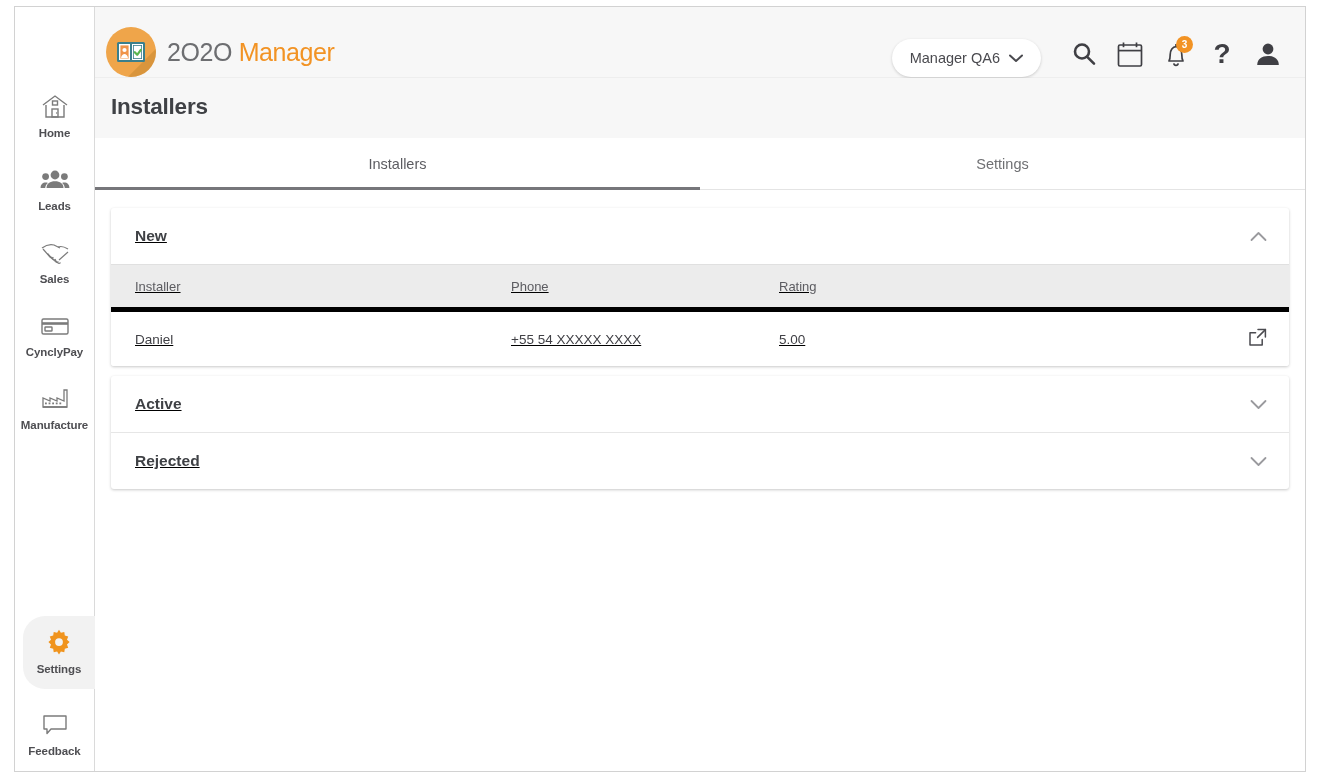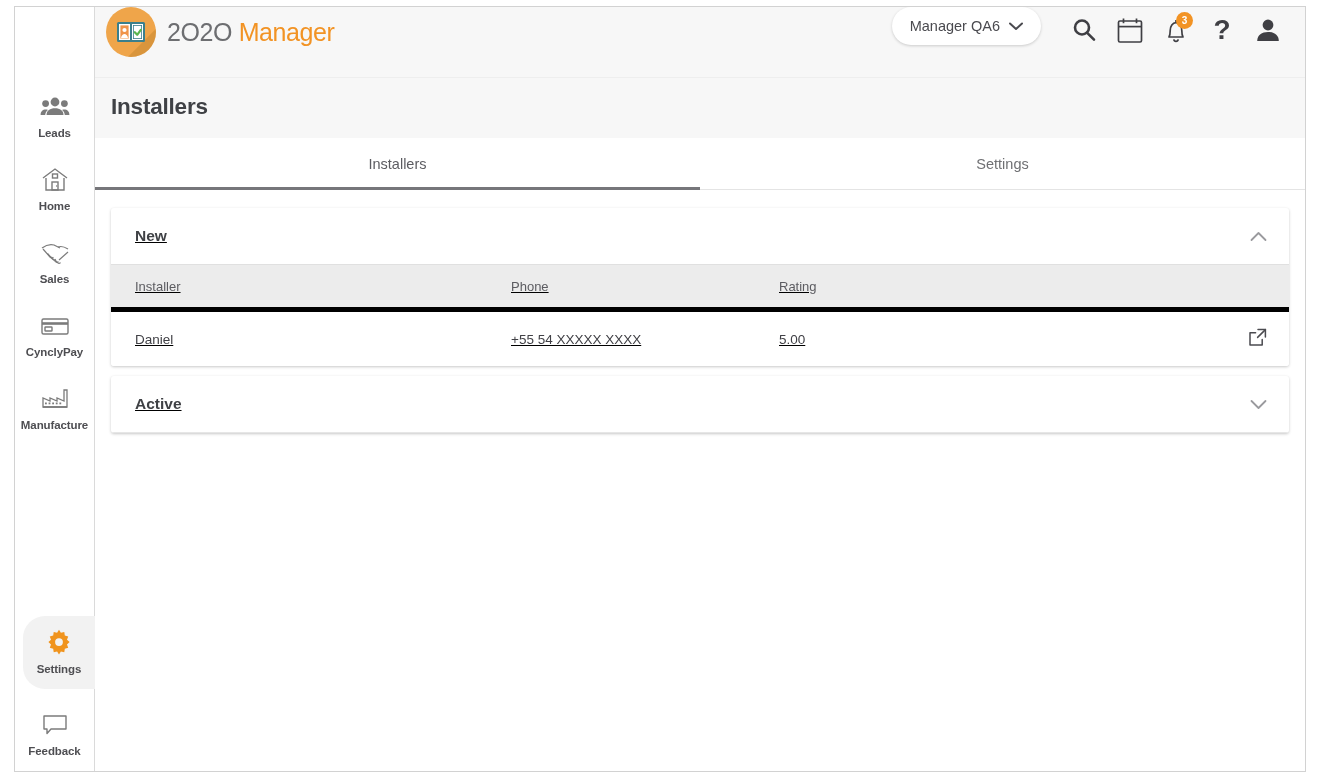--- a/index.html
+++ b/index.html
@@ -76,21 +76,21 @@
     min-width: 0;
     background: #ffffff;
   }
 
   
   .topbar {
     height: 71px;
     flex: 0 0 71px;
     background: #f7f7f7;
     display: flex;
-    align-items: flex-start;
+    align-items: flex-end;
     padding: 0 14px 0 11px;
     border-bottom: 1px solid #eeeeee;
   }
   .brand {
     display: flex;
     align-items: center;
     gap: 11px;
     cursor: pointer;
   }
   .brand-badge {
@@ -267,43 +267,43 @@
 </style>
 </head>
 <body>
 
 <div class="app-frame">
 
   <nav class="sidebar">
 
     <div class="nav-item">
       <span class="nav-icon">
+        <svg width="30" height="28" viewBox="0 0 30 28" fill="none" stroke="currentColor" stroke-width="1.4">
+          <path d="M3 12 L15 3 L27 12"></path>
+          <path d="M6 12 V24 H24 V12"></path>
+          <rect x="12" y="16" width="6" height="8"></rect>
+          <circle cx="16.6" cy="20" r="0.7" fill="currentColor" stroke="none"></circle>
+          <rect x="12.5" y="8" width="5" height="4"></rect>
+        </svg>
+      </span>
+      <span class="nav-label">Home</span>
+    </div>
+
+    <div class="nav-item">
+      <span class="nav-icon">
         <svg width="30" height="22" viewBox="0 0 30 22" fill="currentColor">
           <circle cx="15" cy="6" r="4.4"></circle>
           <circle cx="5.6" cy="7.6" r="3.4"></circle>
           <circle cx="24.4" cy="7.6" r="3.4"></circle>
           <path d="M6.5 19 C6.5 14.5 10 12.2 15 12.2 C20 12.2 23.5 14.5 23.5 19 Z"></path>
           <path d="M0.6 19 C0.6 15.6 2.6 13.6 5.8 13.6 C6.6 13.6 7.3 13.7 7.9 13.9 C6.2 15.2 5.3 17 5.2 19 Z"></path>
           <path d="M29.4 19 C29.4 15.6 27.4 13.6 24.2 13.6 C23.4 13.6 22.7 13.7 22.1 13.9 C23.8 15.2 24.7 17 24.8 19 Z"></path>
         </svg>
       </span>
       <span class="nav-label">Leads</span>
-    </div>
-
-    <div class="nav-item">
-      <span class="nav-icon">
-        <svg width="30" height="28" viewBox="0 0 30 28" fill="none" stroke="currentColor" stroke-width="1.4">
-          <path d="M3 12 L15 3 L27 12"></path>
-          <path d="M6 12 V24 H24 V12"></path>
-          <rect x="12" y="16" width="6" height="8"></rect>
-          <circle cx="16.6" cy="20" r="0.7" fill="currentColor" stroke="none"></circle>
-          <rect x="12.5" y="8" width="5" height="4"></rect>
-        </svg>
-      </span>
-      <span class="nav-label">Home</span>
     </div>
 
     <div class="nav-item">
       <span class="nav-icon">
         <svg width="30" height="26" viewBox="0 0 30 26" fill="none" stroke="currentColor" stroke-width="1.2" stroke-linejoin="round">
           <path d="M2 8 C6 5 10 4 14 5 L20 8"></path>
           <path d="M28 9 C24 6.5 20.5 6 18 7"></path>
           <path d="M3 9 L10 17 C11 18 12.5 18 13.4 17.2"></path>
           <path d="M7.5 13.5 L12.5 19 C13.4 20 14.8 20 15.7 19.2"></path>
           <path d="M11 17 L15.5 21.6 C16.4 22.5 17.7 22.5 18.5 21.7"></path>
@@ -499,17 +499,26 @@
           <span class="spacer"></span>
           <span class="chev">
             <svg width="17" height="11" viewBox="0 0 17 11" fill="none" stroke="currentColor" stroke-width="1.8" stroke-linecap="round" stroke-linejoin="round">
                 <path d="M1.5 2 L8.5 9 L15.5 2"></path>
               </svg>
           </span>
         </div>
 
         <div class="acc-divider"></div>
 
+        <div class="acc-head">
+          <span class="acc-title">Rejected</span>
+          <span class="spacer"></span>
+          <span class="chev">
+            <svg width="17" height="11" viewBox="0 0 17 11" fill="none" stroke="currentColor" stroke-width="1.8" stroke-linecap="round" stroke-linejoin="round">
+                <path d="M1.5 2 L8.5 9 L15.5 2"></path>
+              </svg>
+          </span>
+        </div>
       </section>
 
     </div>
   </div>
 </div>
 
 </body></html>

